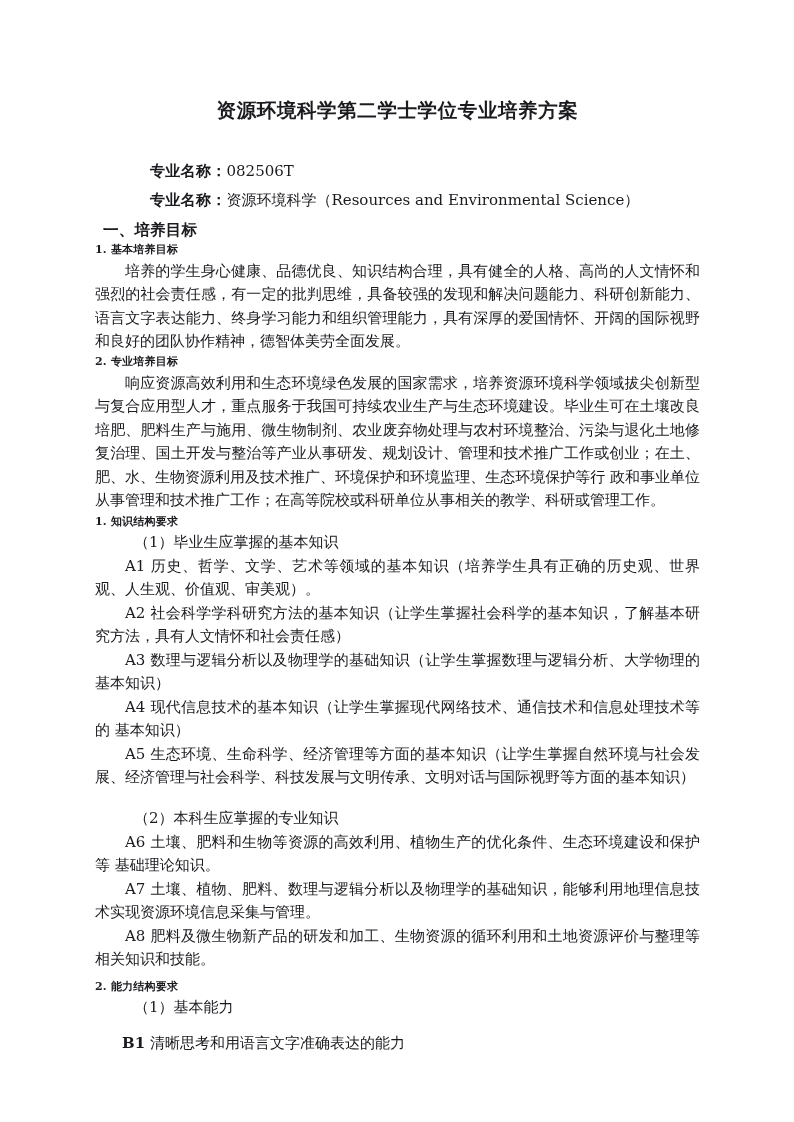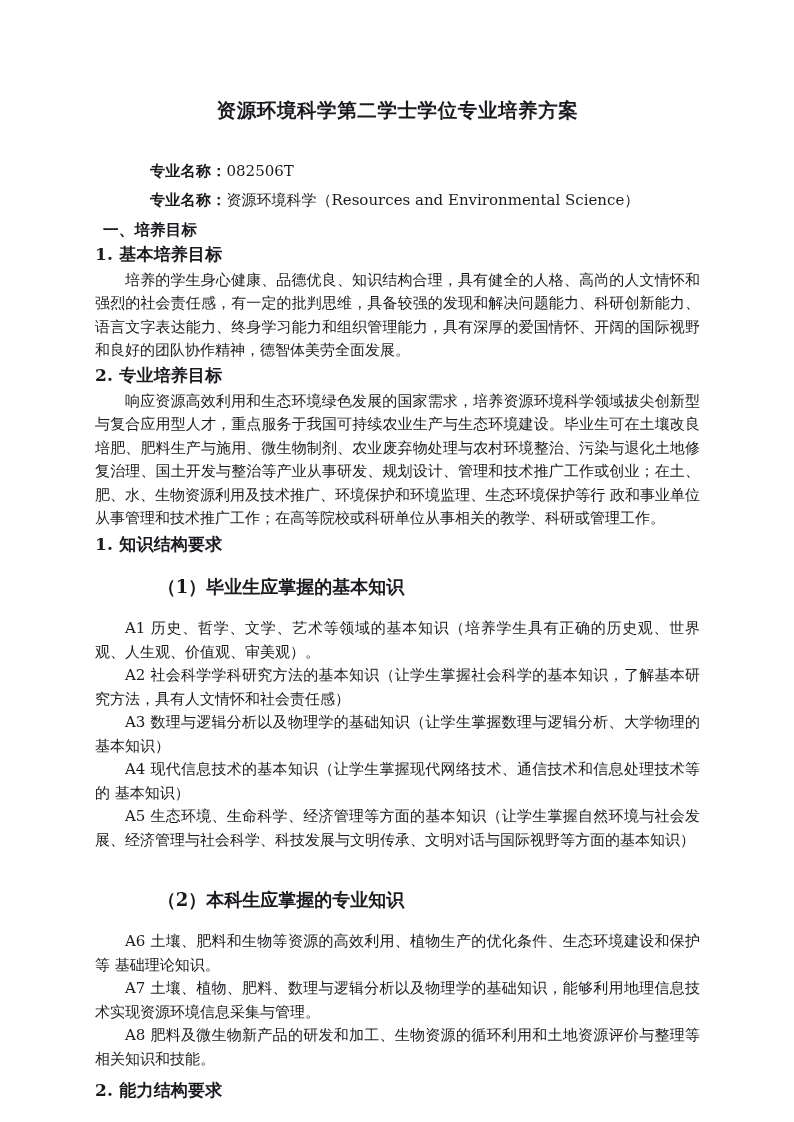--- a/index.html
+++ b/index.html
@@ -51,44 +51,43 @@
 
   
   .h-section {
     font-size: 15.5px;
     font-weight: bold;
     line-height: 1.5;
     margin: 6px 0 1px 8px;
     letter-spacing: 0.2px;
   }
   .h-sub {
-    font-size: 17px;
+    font-size: 11px;
     font-weight: bold;
     line-height: 1.5;
     margin: 1px 0 1px 0;
     letter-spacing: 0.2px;
   }
 
   
   p.body {
     font-size: 15px;
     line-height: 1.565;
     margin: 0;
     text-align: justify;
     text-justify: inter-ideograph;
     text-indent: 2em;
     word-break: break-all;
   }
   
   p.item-head {
-    font-size: 18px;
+    font-size: 15px;
     line-height: 1.565;
-    margin: 16px;
+    margin: 0;
     text-indent: 2.6em;
-    font-weight: bold;
   }
   
   p.b-item {
     font-size: 15px;
     line-height: 1.565;
     margin: 12px;
     text-indent: 1em;
     text-align: justify;
     text-justify: inter-ideograph;
     word-break: break-all;

